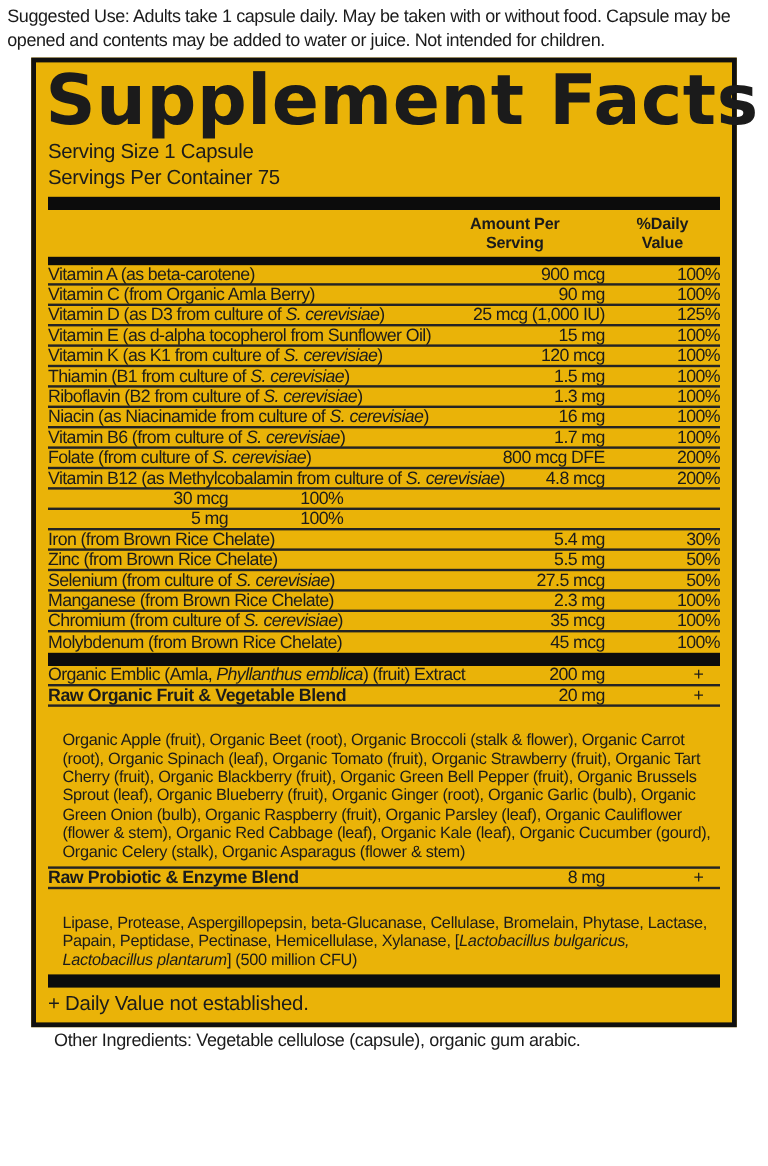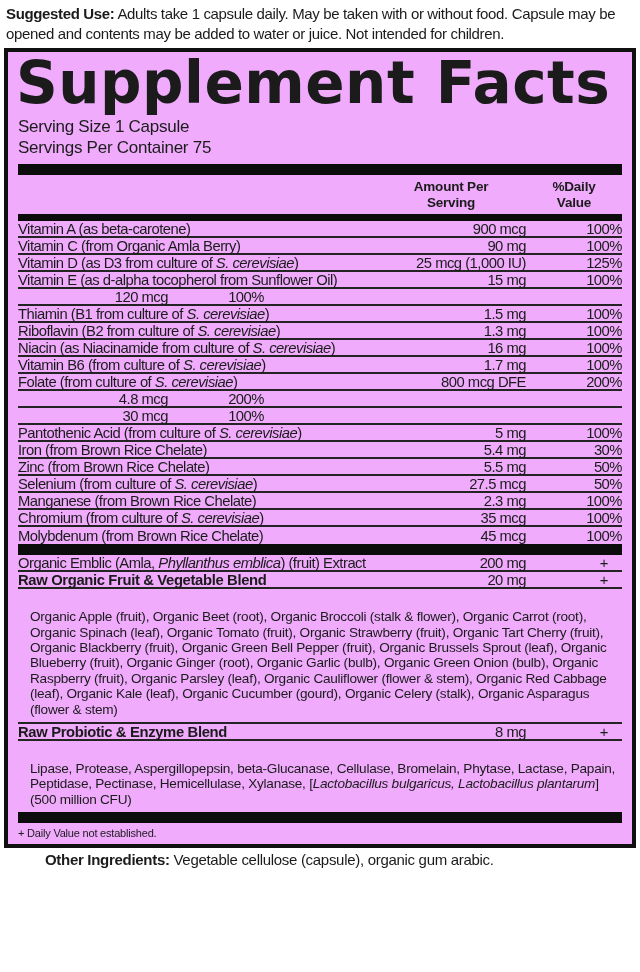--- a/index.html
+++ b/index.html
@@ -2,31 +2,31 @@
 <html><head>
 <meta charset="utf-8">
 <style>
   html,body{margin:0;padding:0;}
   body{
     width:640px;height:972px;overflow:hidden;background:#ffffff;
     font-family:"Liberation Sans",sans-serif;color:#1b1b1b;
     -webkit-font-smoothing:antialiased;
   }
   i{font-style:italic;}
-  b{font-weight:bold;}
+  b{font-weight:normal;}
 
   
   .suggested{
     padding:4px 8px 5px 6px;
     font-size:15px;line-height:1.3;letter-spacing:-0.35px;
   }
 
   
   .panel{
-    margin:0 4px;border:4px solid #101010;background:#f0abfc;
+    margin:0 26px;border:4px solid #101010;background:#eab308;
     padding:0 10px;
   }
   .title{
     font-family:"DejaVu Sans",sans-serif;font-weight:bold;
     font-size:58px;line-height:1.02;letter-spacing:0.5px;
     margin:2px 0 3px -2px;white-space:nowrap;
   }
   .serving{font-size:17px;line-height:1.24;letter-spacing:-0.25px;}
 
   .bar{background:#0c0c0c;}
@@ -57,21 +57,21 @@
   .row.bold .lbl{font-weight:bold;letter-spacing:-0.35px;}
 
   
   .sub{
     padding:20px 4px 5px 12px;box-sizing:border-box;
     font-size:13.6px;line-height:15.4px;letter-spacing:-0.25px;
     border-bottom:2px solid #242424;
   }
   .sub.no-rule{border-bottom:none;}
 
-  .footnote{font-size:11px;letter-spacing:-0.2px;padding:4px 0 5px;}
+  .footnote{font-size:17px;letter-spacing:-0.2px;padding:4px 0 5px;}
 
   
   .other{padding:3px 8px 0 6px;font-size:15px;letter-spacing:-0.3px;line-height:1.25;margin-left:39px;}
 </style>
 </head>
 <body>
 
 <div class="suggested">
   <b>Suggested Use:</b><span> Adults take 1 capsule daily. May be taken with or without food. Capsule may be opened and contents may be added to water or juice. Not intended for children.</span>
 </div>
@@ -113,20 +113,21 @@
         <span class="lbl"><span>Vitamin D (as D3 from culture of </span><i>S. cerevisiae</i><span>)</span></span>
         <span class="amt">25 mcg (1,000 IU)</span>
         <span class="dv">125%</span>
       </div>
       <div class="row">
         <span class="lbl"><span>Vitamin E (as d-alpha tocopherol from Sunflower Oil)</span></span>
         <span class="amt">15 mg</span>
         <span class="dv">100%</span>
       </div>
       <div class="row">
+        <span class="lbl"><span>Vitamin K (as K1 from culture of </span><i>S. cerevisiae</i><span>)</span></span>
         <span class="amt">120 mcg</span>
         <span class="dv">100%</span>
       </div>
       <div class="row">
         <span class="lbl"><span>Thiamin (B1 from culture of </span><i>S. cerevisiae</i><span>)</span></span>
         <span class="amt">1.5 mg</span>
         <span class="dv">100%</span>
       </div>
       <div class="row">
         <span class="lbl"><span>Riboflavin (B2 from culture of </span><i>S. cerevisiae</i><span>)</span></span>
@@ -142,29 +143,29 @@
         <span class="lbl"><span>Vitamin B6 (from culture of </span><i>S. cerevisiae</i><span>)</span></span>
         <span class="amt">1.7 mg</span>
         <span class="dv">100%</span>
       </div>
       <div class="row">
         <span class="lbl"><span>Folate (from culture of </span><i>S. cerevisiae</i><span>)</span></span>
         <span class="amt">800 mcg DFE</span>
         <span class="dv">200%</span>
       </div>
       <div class="row">
+        <span class="lbl"><span>Vitamin B12 (as Methylcobalamin from culture of </span><i>S. cerevisiae</i><span>)</span></span>
         <span class="amt">4.8 mcg</span>
         <span class="dv">200%</span>
       </div>
       <div class="row">
         <span class="amt">30 mcg</span>
         <span class="dv">100%</span>
       </div>
       <div class="row">
-        <span class="lbl"><span>Pantothenic Acid (from culture of </span><i>S. cerevisiae</i><span>)</span></span>
         <span class="amt">5 mg</span>
         <span class="dv">100%</span>
       </div>
       <div class="row">
         <span class="lbl"><span>Iron (from Brown Rice Chelate)</span></span>
         <span class="amt">5.4 mg</span>
         <span class="dv">30%</span>
       </div>
       <div class="row">
         <span class="lbl"><span>Zinc (from Brown Rice Chelate)</span></span>

